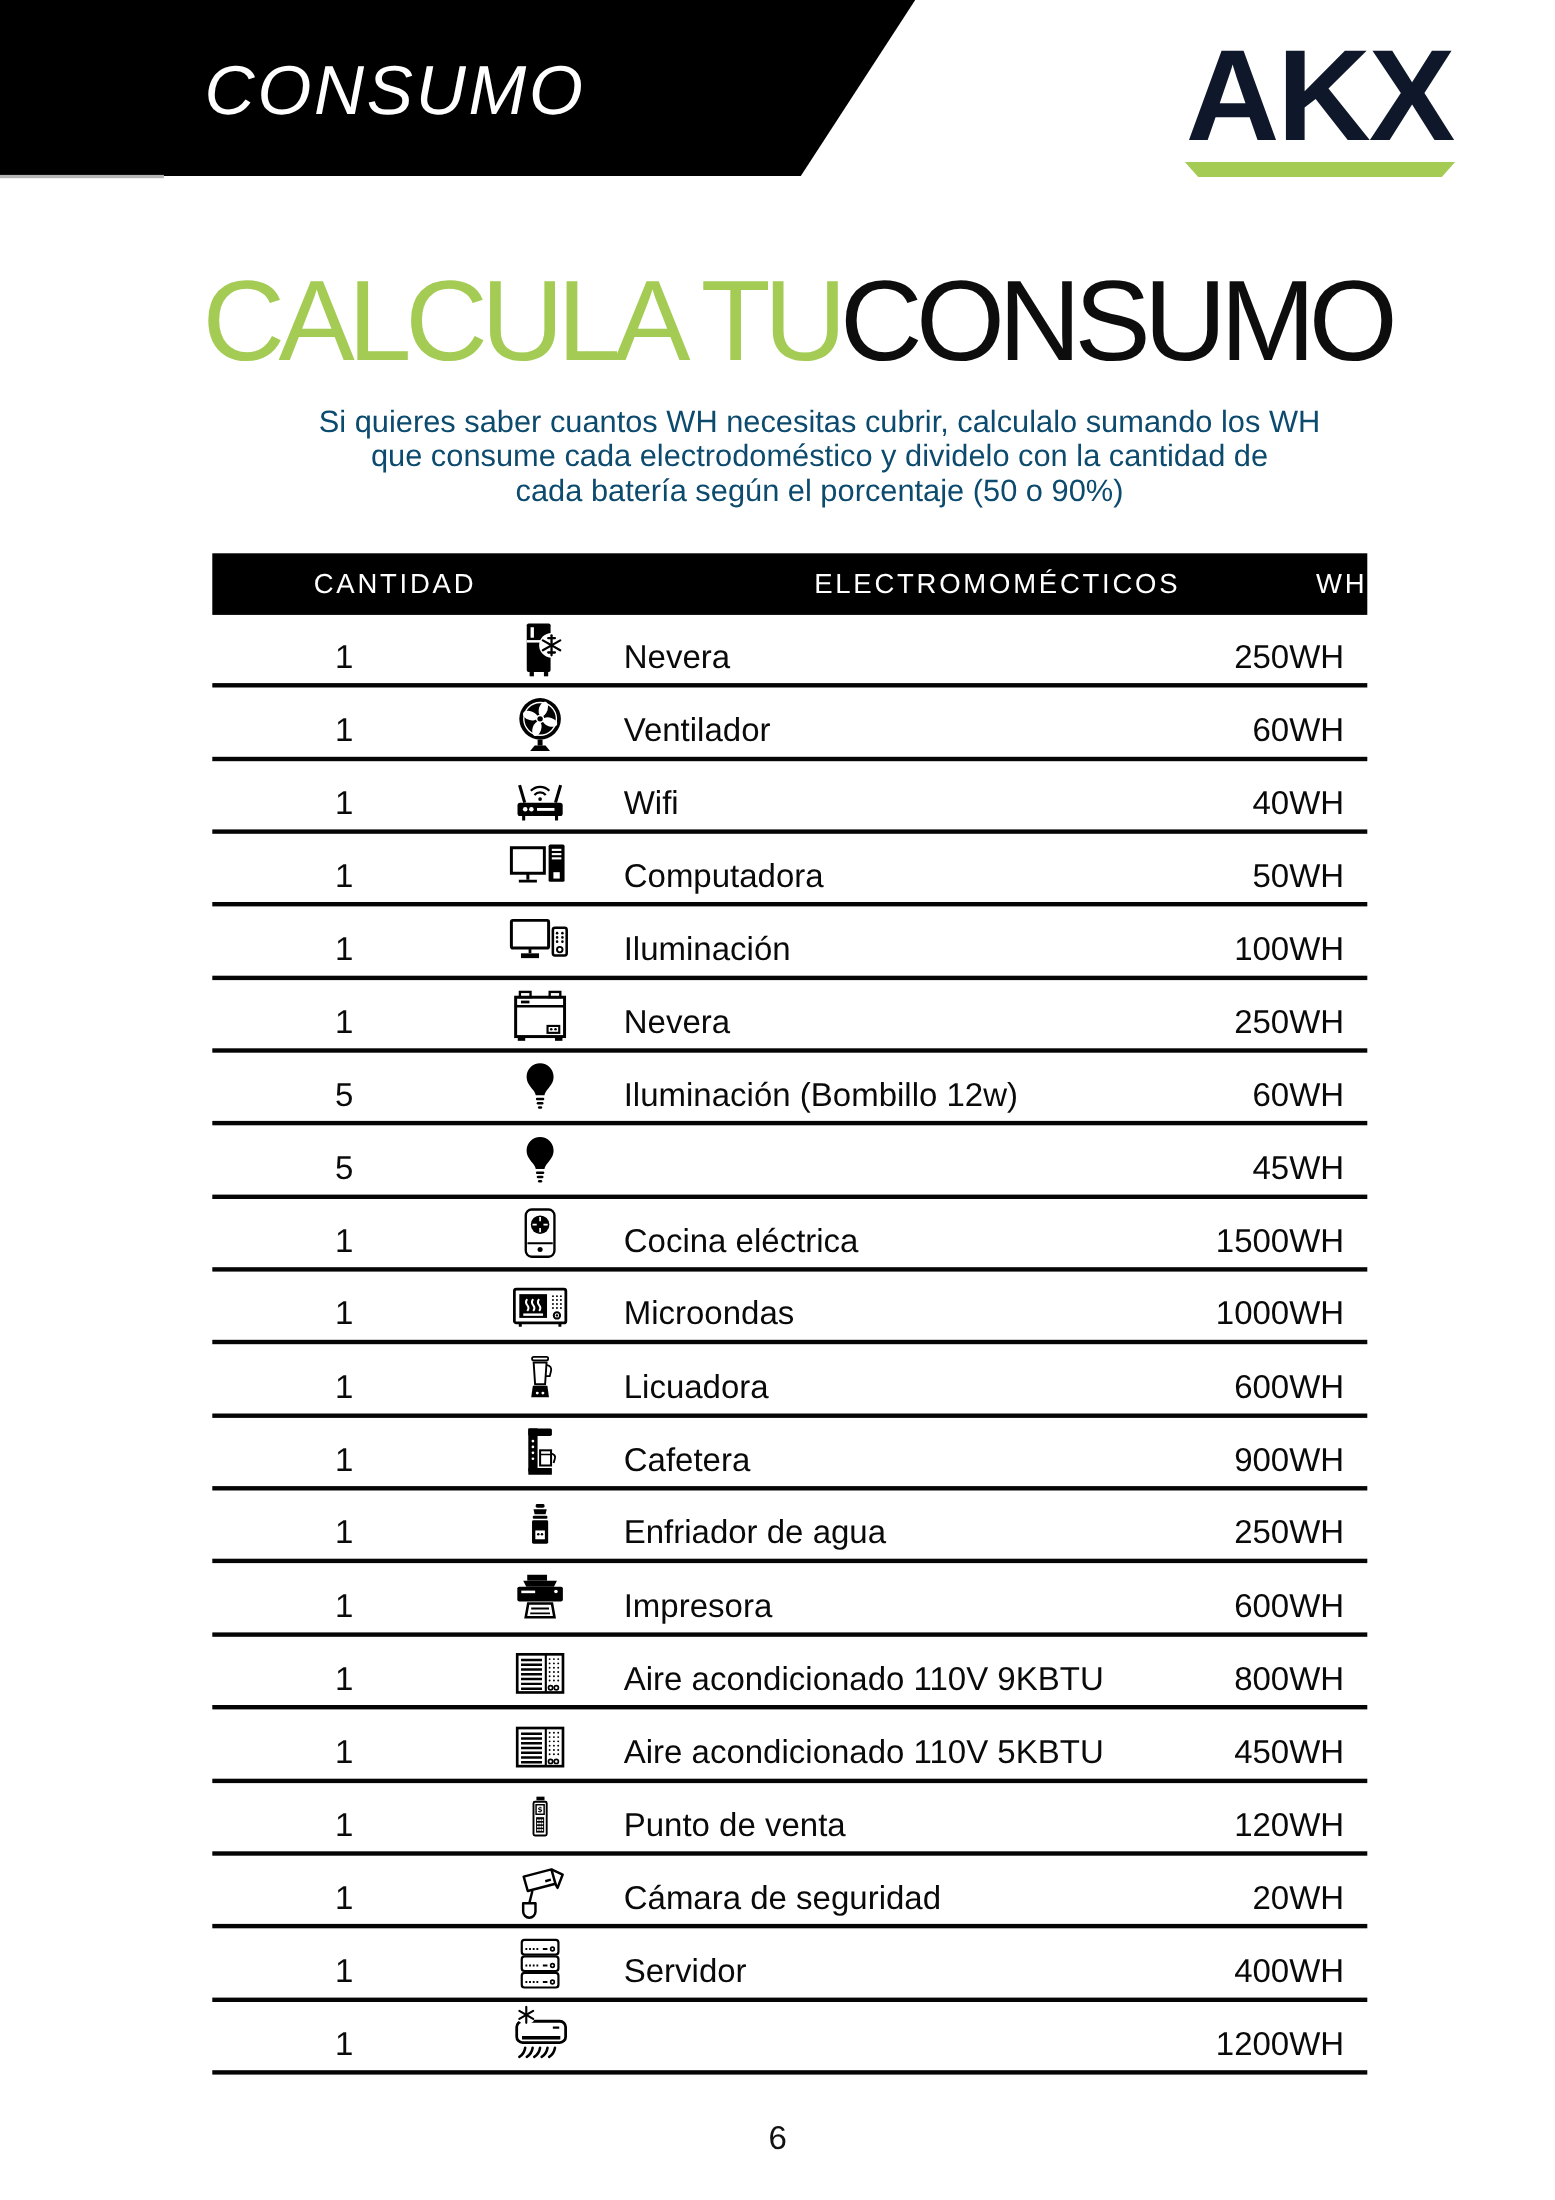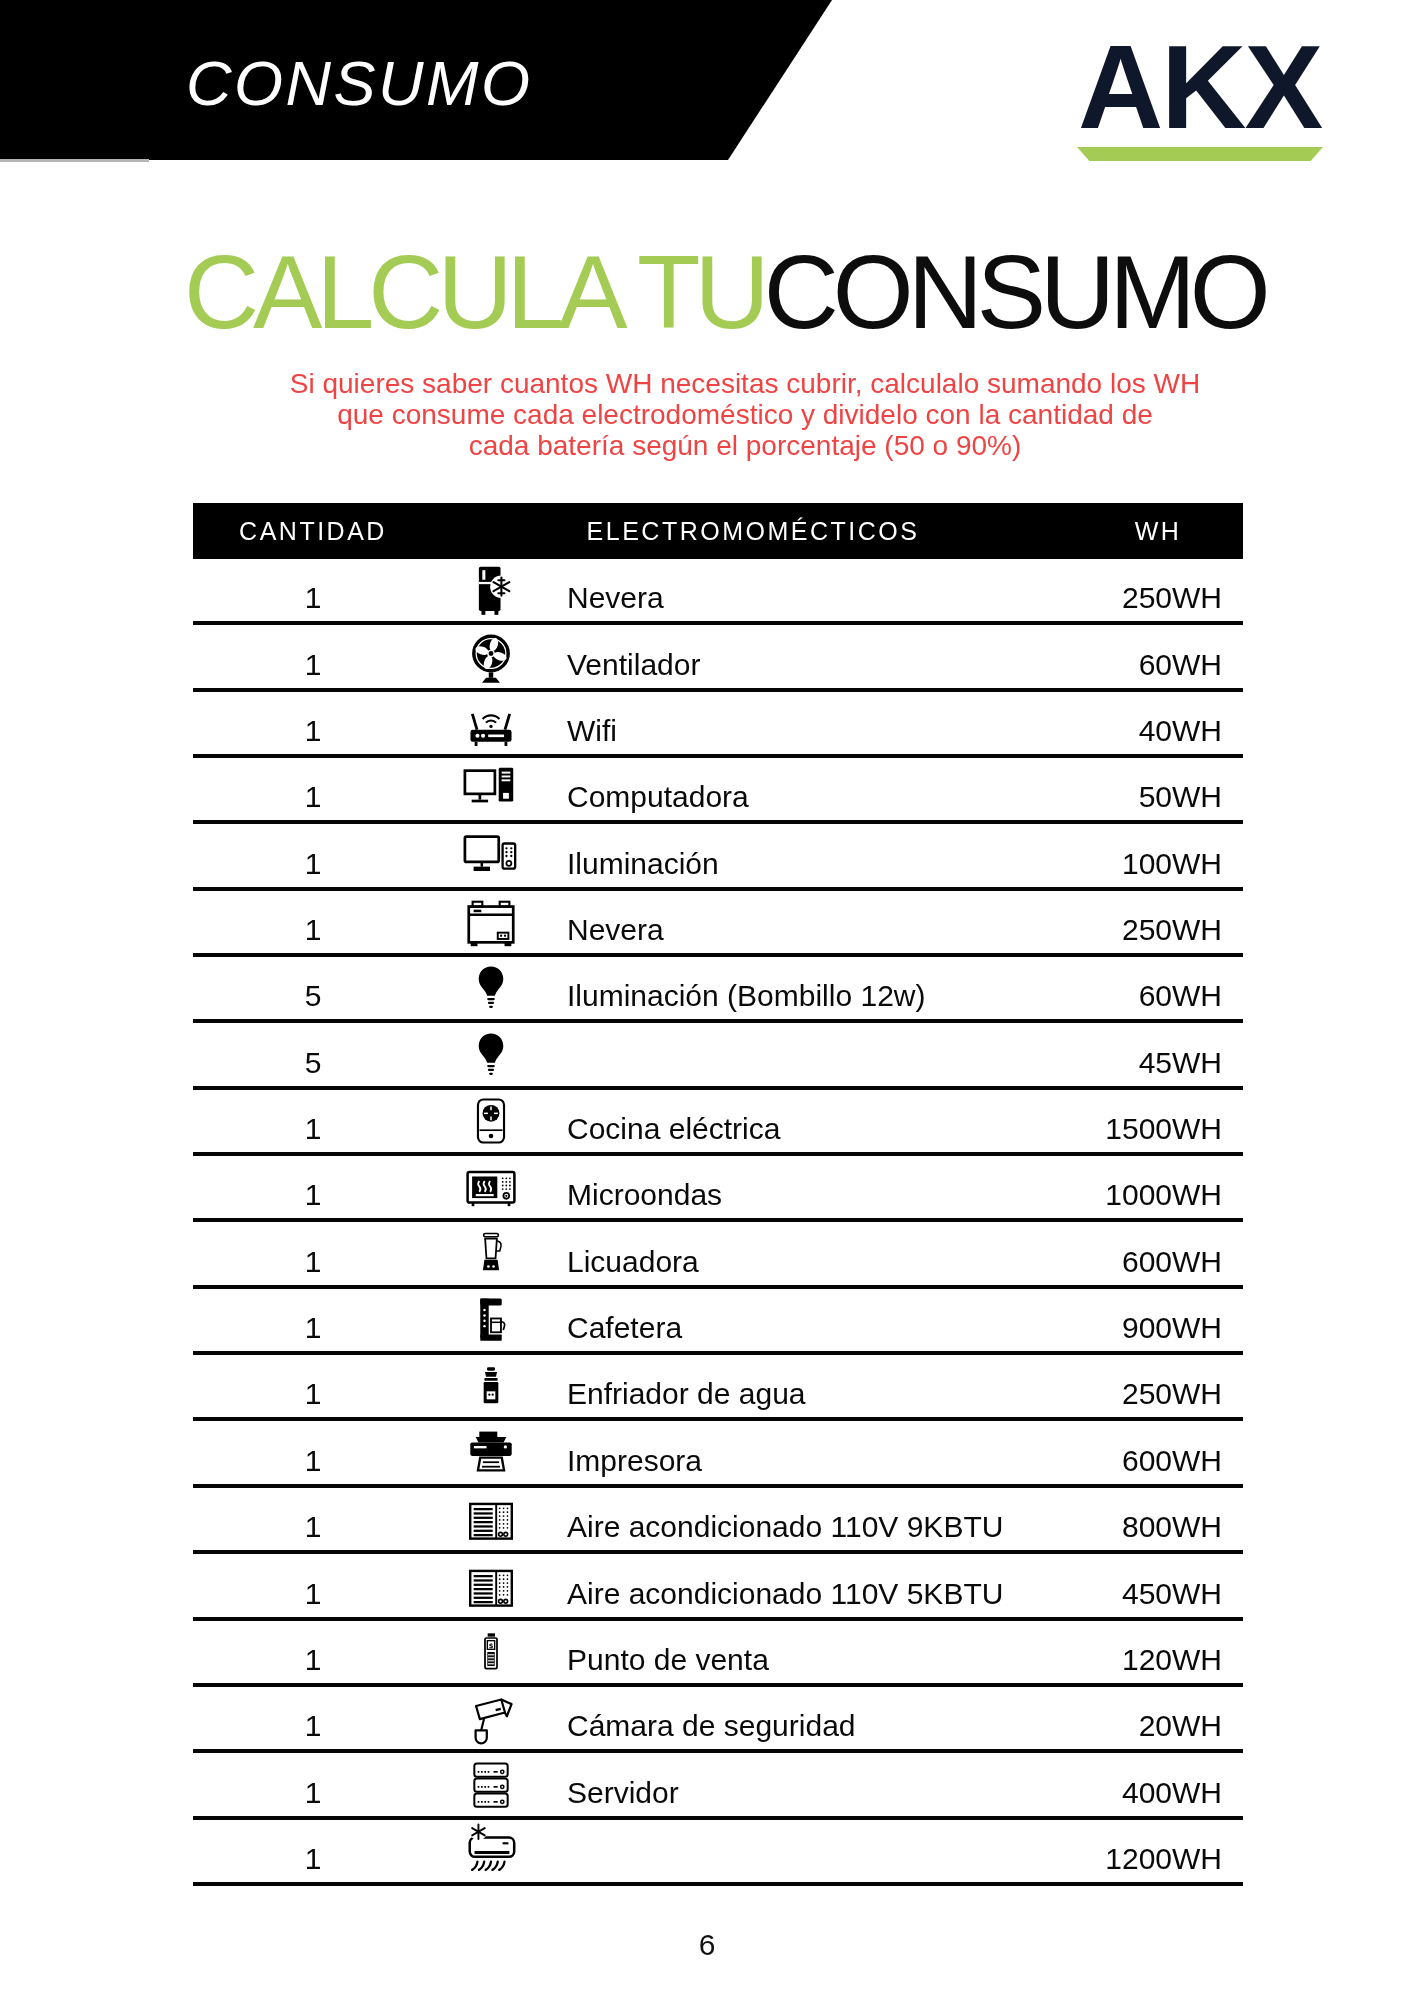--- a/index.html
+++ b/index.html
@@ -28,29 +28,29 @@
   }
   
   .heading{
     position:absolute;left:184px;top:240px;font-size:104px;font-weight:400;
     letter-spacing:-6px;line-height:1;white-space:nowrap;
   }
   .heading .black{color:#0d0d0d;}
   
   .intro{
     position:absolute;left:107px;top:368px;width:1276px;text-align:center;
-    font-size:28px;line-height:31px;font-weight:500;color:#ef4444;
+    font-size:28px;line-height:31px;font-weight:500;color:#0c4a6e;
   }
   
   .table{position:absolute;left:193px;top:503px;width:1050px;}
   .thead{
     height:56px;background:#000;color:#fff;display:flex;align-items:center;
     font-size:25px;font-weight:500;letter-spacing:2.5px;
   }
-  .th{text-align:center;}
+  .th{text-align:right;}
   .th.c-qty{width:240px;}
   .th.c-label{width:640px;}
   .th.c-wh{width:170px;}
   .row{
     height:66.35px;box-sizing:border-box;border-bottom:4px solid #050505;
     display:flex;align-items:flex-end;
   }
   .cell{font-size:30px;font-weight:500;color:#0a0a0a;}
   .cell-qty{width:240px;text-align:center;padding-bottom:6px;}
   .cell-label{width:640px;display:flex;align-items:flex-end;}

